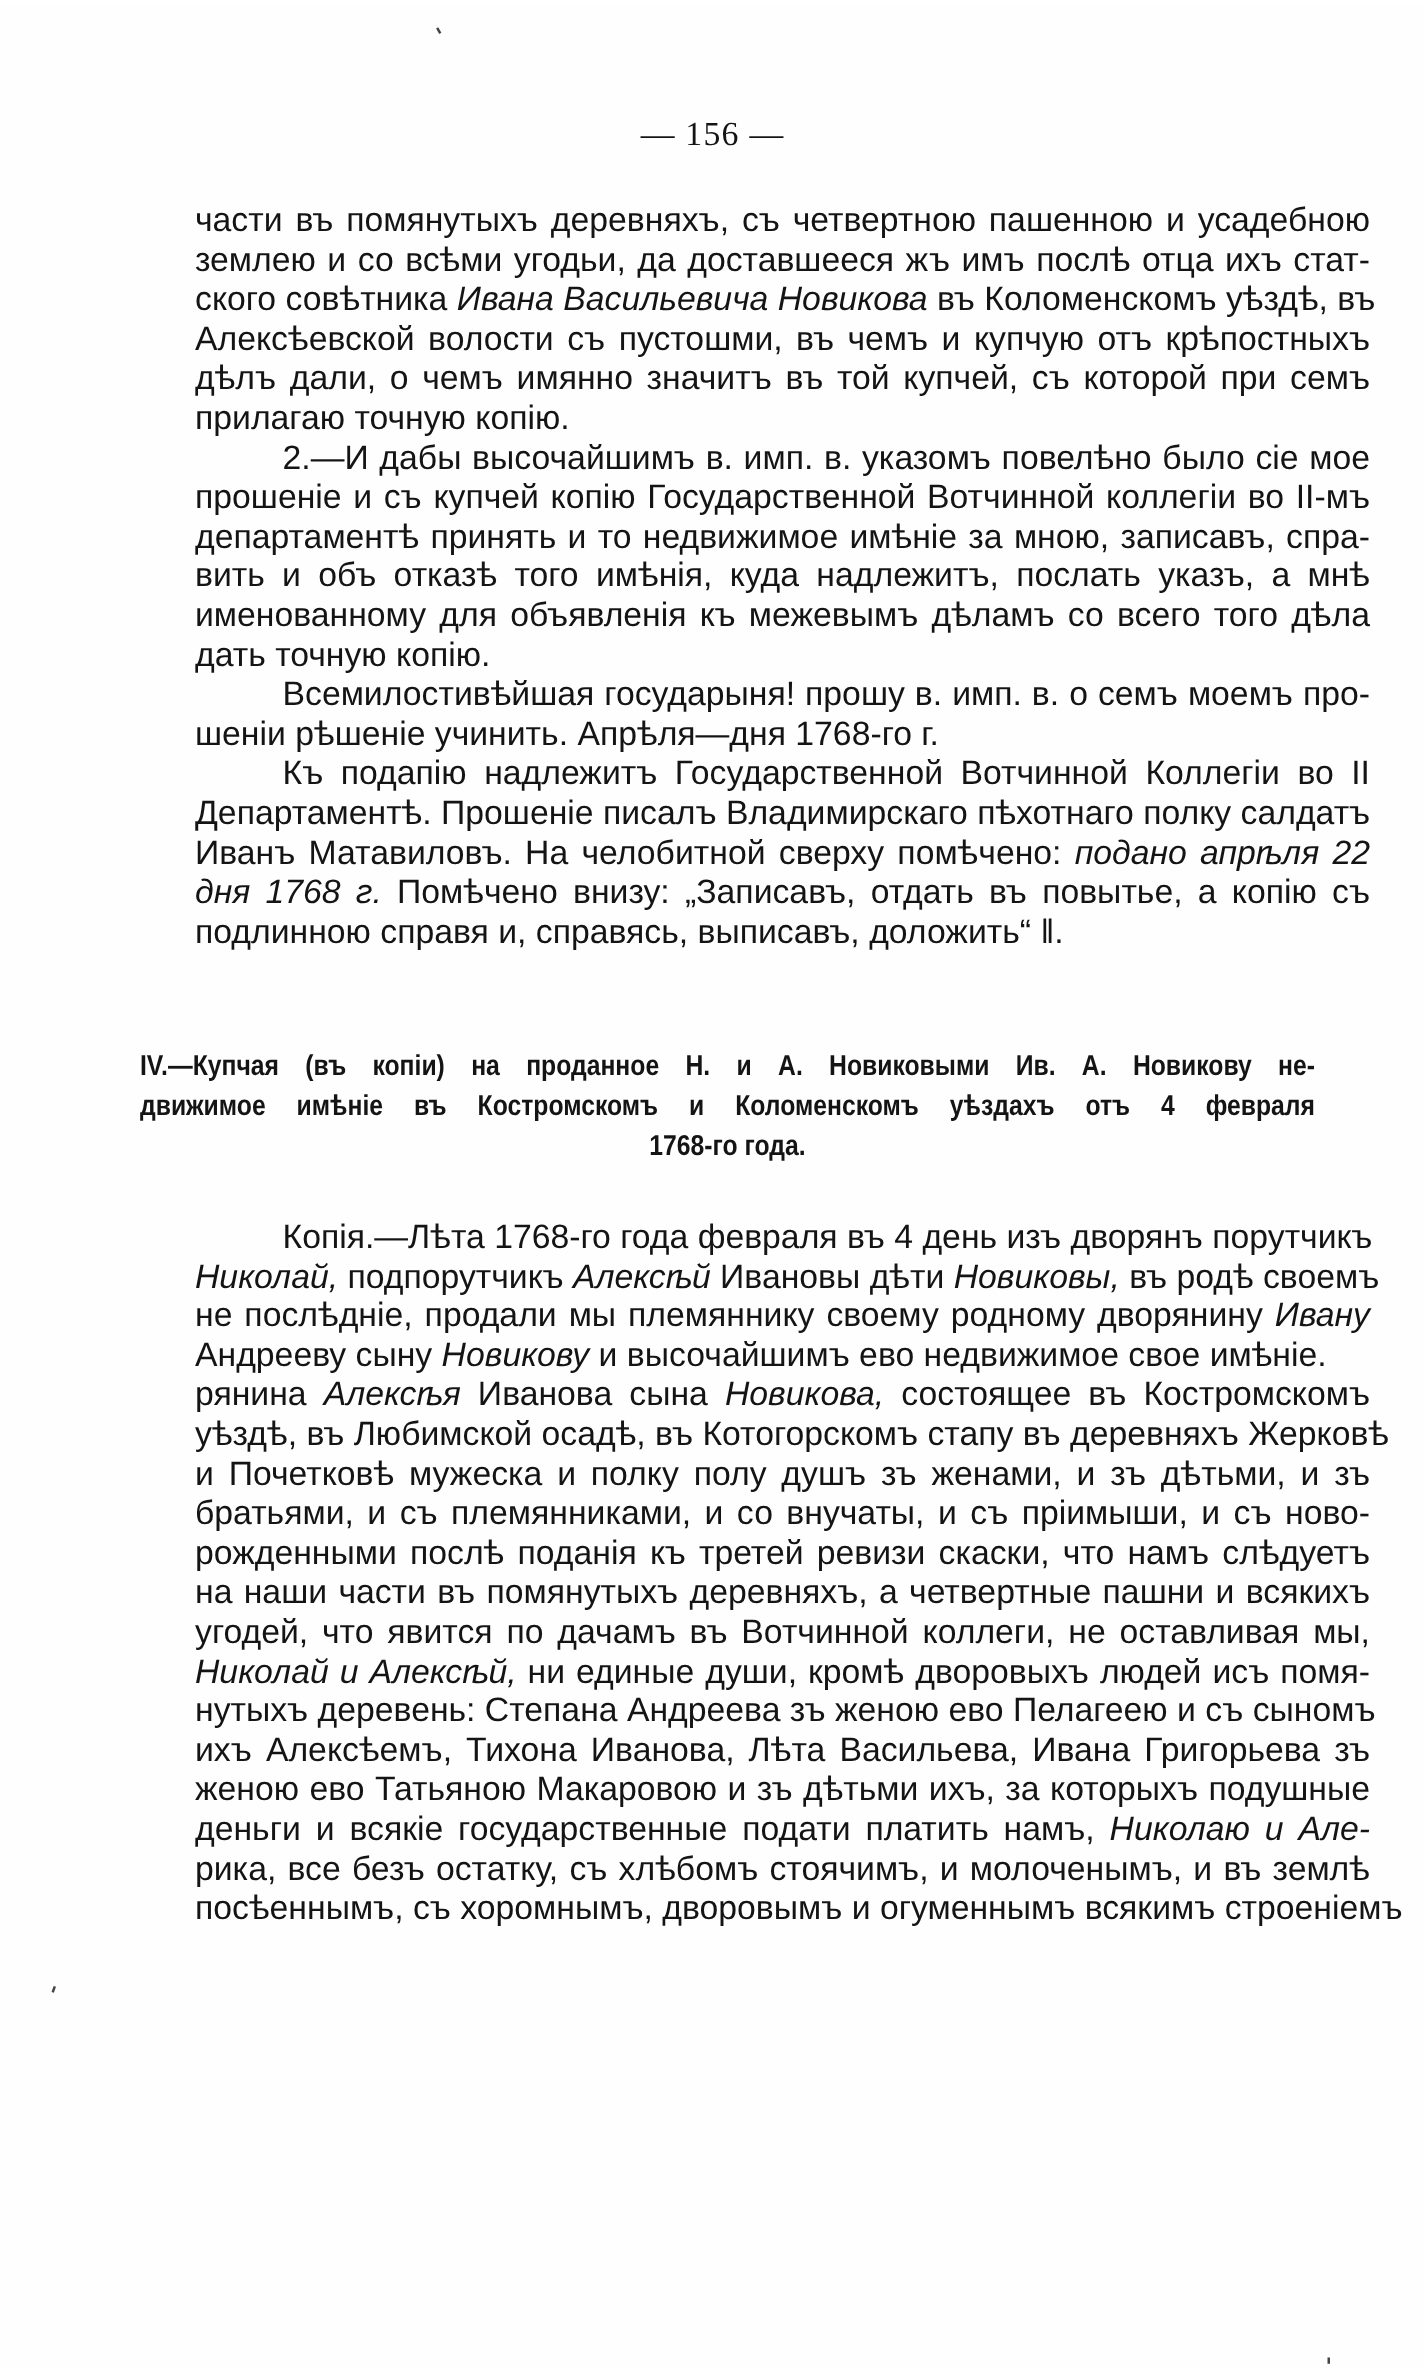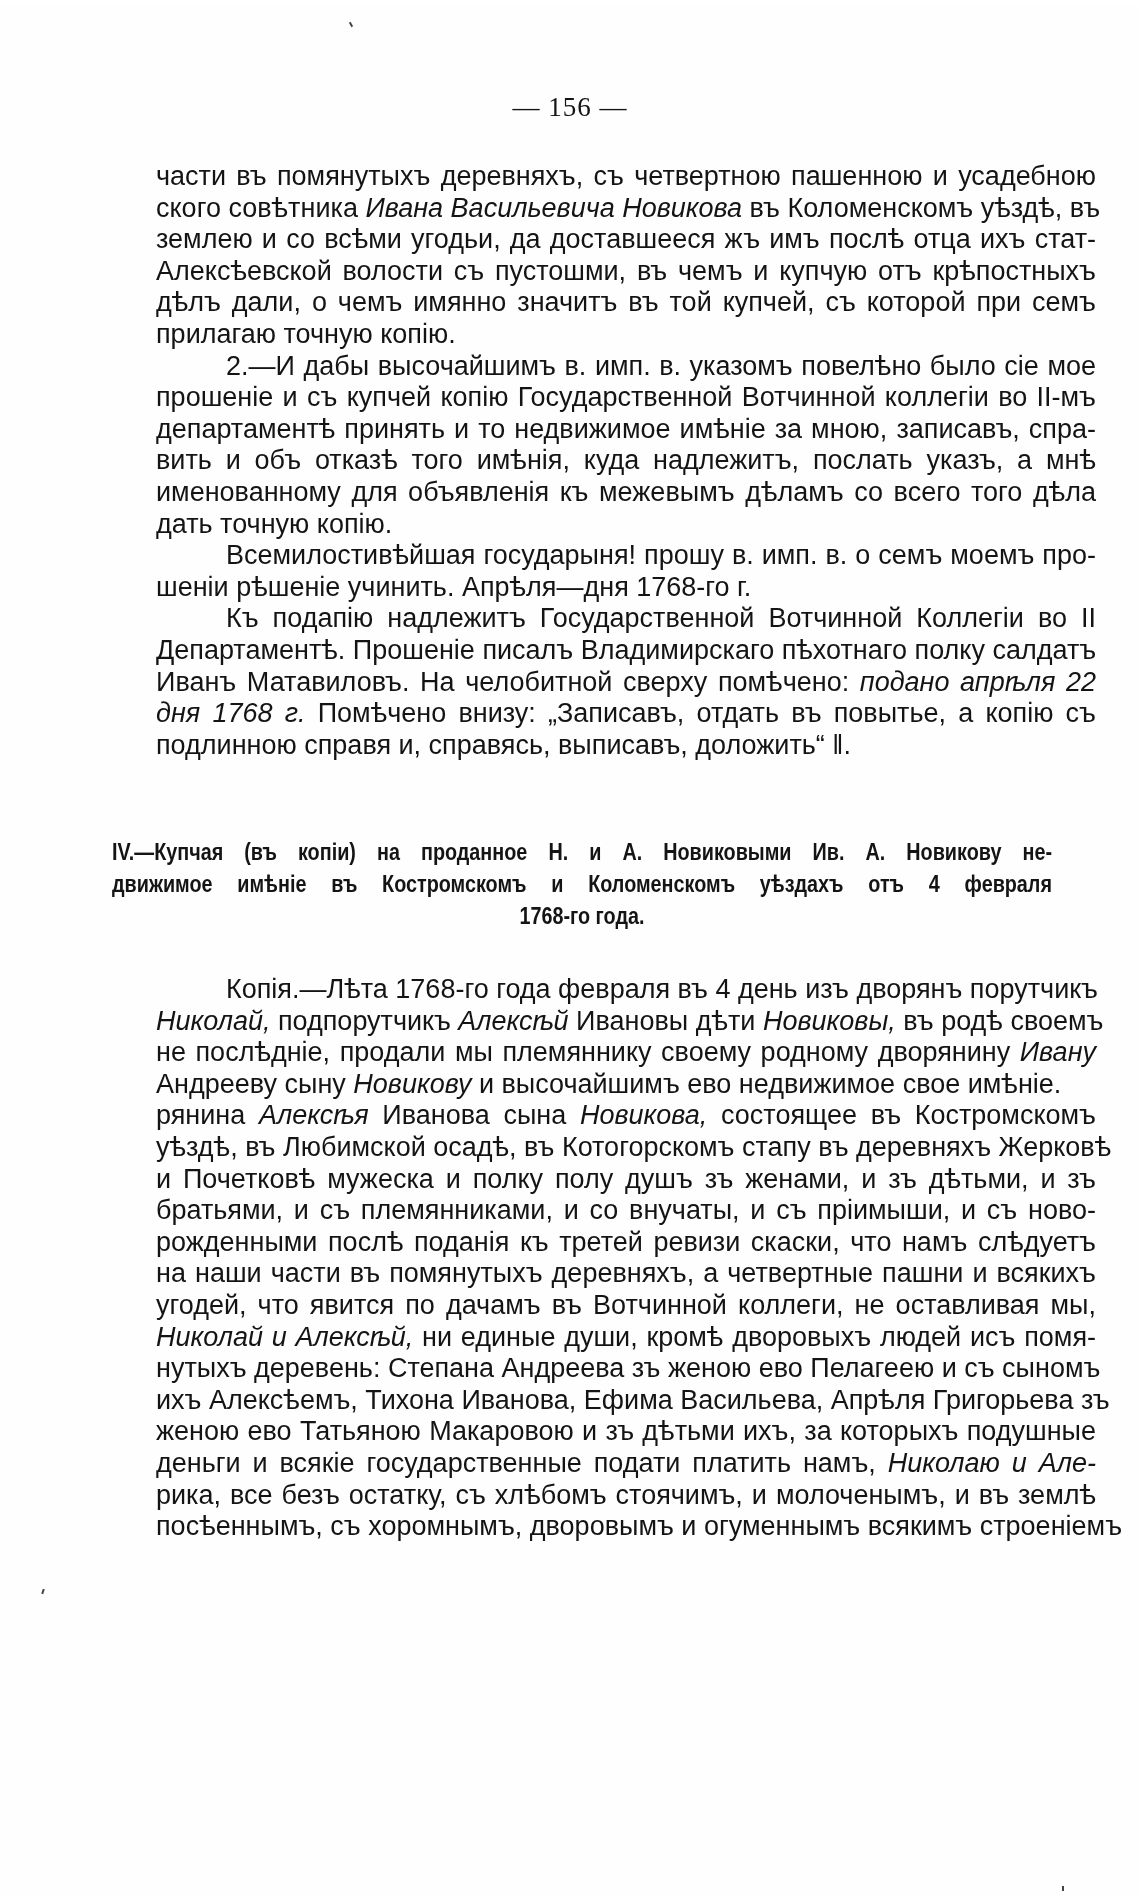--- a/index.html
+++ b/index.html
@@ -31,22 +31,22 @@
 </style>
 </head>
 <body>
 
 <div class="page">
 
   <div class="page-number">— 156 —</div>
 
   <div class="text-block" id="block-1">
     <span class="line">части въ помянутыхъ деревняхъ, съ четвертною пашенною и усадебною</span>
+    <span class="line">землею и со всѣми угодьи, да доставшееся жъ имъ послѣ отца ихъ стат-</span>
     <span class="line"><span>ского совѣтника </span><em>Ивана Васильевича Новикова</em><span> въ Коломенскомъ уѣздѣ, въ</span></span>
-    <span class="line">землею и со всѣми угодьи, да доставшееся жъ имъ послѣ отца ихъ стат-</span>
     <span class="line">Алексѣевской волости съ пустошми, въ чемъ и купчую отъ крѣпостныхъ</span>
     <span class="line">дѣлъ дали, о чемъ имянно значитъ въ той купчей, съ которой при семъ</span>
     <span class="line last">прилагаю точную копію.</span>
 
     <span class="line indent">2.—И дабы высочайшимъ в. имп. в. указомъ повелѣно было сіе мое</span>
     <span class="line">прошеніе и съ купчей копію Государственной Вотчинной коллегіи во II-мъ</span>
     <span class="line">департаментѣ принять и то недвижимое имѣніе за мною, записавъ, спра-</span>
     <span class="line">вить и объ отказѣ того имѣнія, куда надлежитъ, послать указъ, а мнѣ</span>
     <span class="line">именованному для объявленія къ межевымъ дѣламъ со всего того дѣла</span>
     <span class="line last">дать точную копію.</span>
@@ -75,21 +75,21 @@
 
     <span class="line"><span>рянина </span><em>Алексѣя</em><span> Иванова сына </span><em>Новикова,</em><span> состоящее въ Костромскомъ</span></span>
     <span class="line">уѣздѣ, въ Любимской осадѣ, въ Котогорскомъ стапу въ деревняхъ Жерковѣ</span>
     <span class="line">и Почетковѣ мужеска и полку полу душъ зъ женами, и зъ дѣтьми, и зъ</span>
     <span class="line">братьями, и съ племянниками, и со внучаты, и съ пріимыши, и съ ново-</span>
     <span class="line">рожденными послѣ поданія къ третей ревизи скаски, что намъ слѣдуетъ</span>
     <span class="line">на наши части въ помянутыхъ деревняхъ, а четвертные пашни и всякихъ</span>
     <span class="line">угодей, что явится по дачамъ въ Вотчинной коллеги, не оставливая мы,</span>
     <span class="line"><em>Николай и Алексѣй,</em><span> ни единые души, кромѣ дворовыхъ людей исъ помя-</span></span>
     <span class="line">нутыхъ деревень: Степана Андреева зъ женою ево Пелагеею и съ сыномъ</span>
-    <span class="line">ихъ Алексѣемъ, Тихона Иванова, Ефима Васильева, Апрѣля Григорьева зъ</span>
+    <span class="line">ихъ Алексѣемъ, Тихона Иванова, Лѣта Васильева, Ивана Григорьева зъ</span>
     <span class="line">женою ево Татьяною Макаровою и зъ дѣтьми ихъ, за которыхъ подушные</span>
     <span class="line"><span>деньги и всякіе государственные подати платить намъ, </span><em>Николаю и Але-</em></span>
     <span class="line">рика, все безъ остатку, съ хлѣбомъ стоячимъ, и молоченымъ, и въ землѣ</span>
     <span class="line">посѣеннымъ, съ хоромнымъ, дворовымъ и огуменнымъ всякимъ строеніемъ</span>
   </div>
 
   <div class="speck" style="left:350px; top:18px; transform:rotate(-30deg);"></div>
   <div class="speck" style="left:42px; top:1585px; transform:rotate(20deg);"></div>
   <div class="speck" style="left:1062px; top:1882px;"></div>
 </div>

